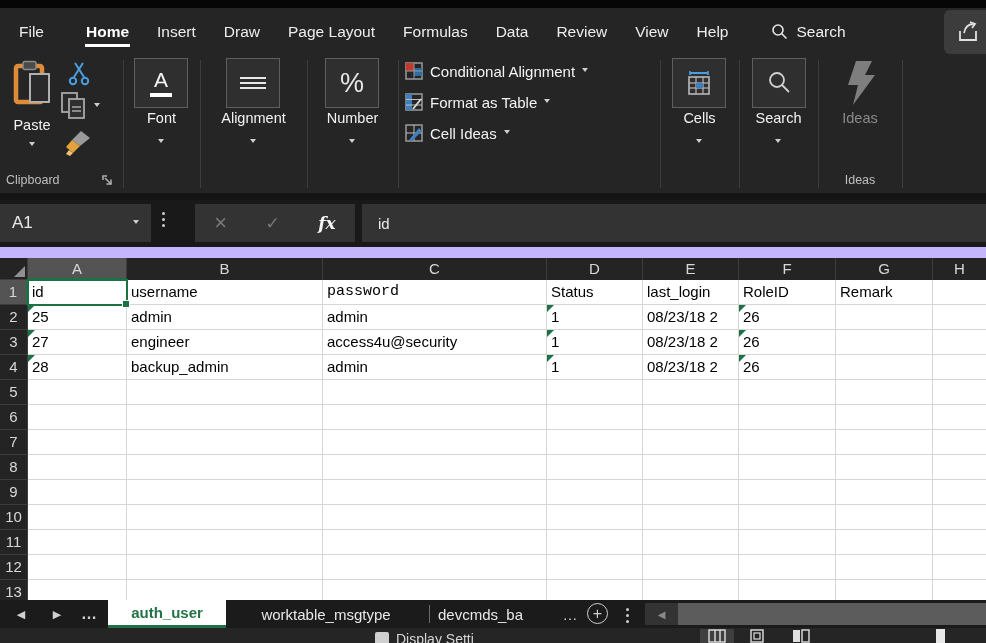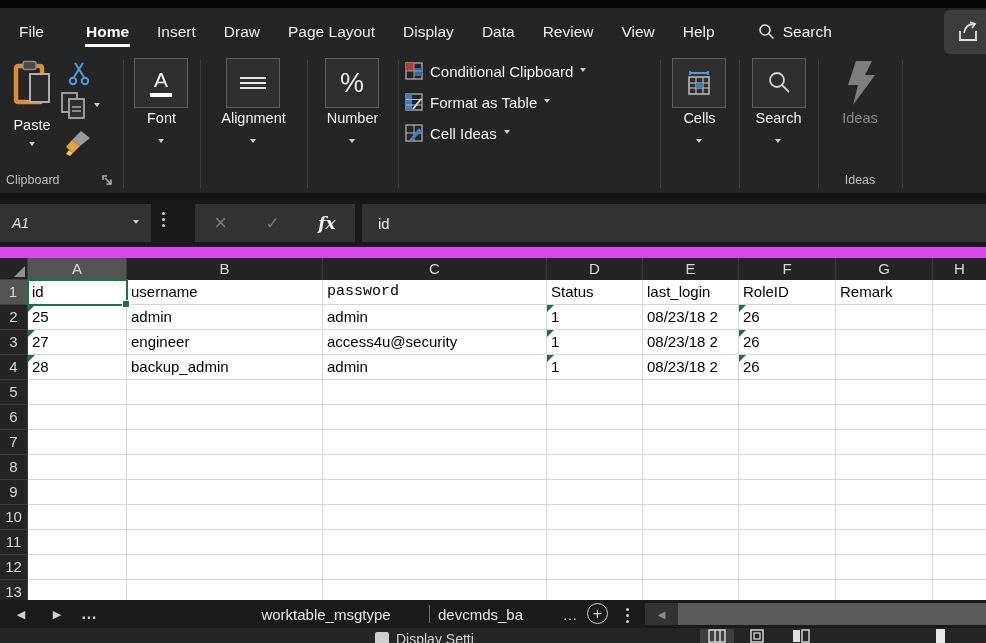--- a/index.html
+++ b/index.html
@@ -1,16 +1,16 @@
 <!DOCTYPE html>
 <html><head>
 <meta charset="utf-8">
 <style>
   html,body{margin:0;padding:0;background:#111;}
-  #app{position:relative;width:986px;height:643px;overflow:hidden;background:#d946ef;
+  #app{position:relative;width:986px;height:643px;overflow:hidden;background:#c4b5fd;
        font-family:"Liberation Sans",sans-serif;color:#F0F0F0;-webkit-font-smoothing:antialiased;}
   .abs{position:absolute;}
   
   #titlebar{left:0;top:0;width:986px;height:8px;background:#060606;}
   #menubar{left:0;top:8px;width:986px;height:47px;background:#252525;display:flex;align-items:center;padding-left:18px;box-sizing:border-box;gap:26px;font-size:15.5px;}
   .menu-item{color:#EDEDED;padding:6px 1px;cursor:default;white-space:nowrap;}
   .menu-item.active{font-weight:bold;color:#FFF;border-bottom:3px solid #FFF;padding-bottom:3px;}
   #menu-search{display:flex;align-items:center;gap:8px;margin-left:16px;}
   
   #ribbon{left:0;top:55px;width:986px;height:138px;background:#252525;}
@@ -57,21 +57,21 @@
 
 <div id="app">
 
   <div id="titlebar" class="abs"></div>
   <div id="menubar" class="abs">
     <span class="menu-item">File</span>
     <span class="menu-item active" style="margin-left:14px;">Home</span>
     <span class="menu-item">Insert</span>
     <span class="menu-item">Draw</span>
     <span class="menu-item">Page Layout</span>
-    <span class="menu-item">Display</span>
+    <span class="menu-item">Formulas</span>
     <span class="menu-item">Data</span>
     <span class="menu-item">Review</span>
     <span class="menu-item">View</span>
     <span class="menu-item">Help</span>
     <span id="menu-search">
       <span>
         <svg width="17" height="17" viewBox="0 0 17 17">
             <circle cx="7" cy="7" r="5" fill="none" stroke="#E8E8E8" stroke-width="1.6"></circle>
             <line x1="10.8" y1="10.8" x2="15.5" y2="15.5" stroke="#E8E8E8" stroke-width="1.6"></line>
           </svg>
@@ -183,21 +183,21 @@
       <div class="styles-row" style="top:7px;">
         <span>
           <svg width="18" height="18" viewBox="0 0 18 18">
             <rect x="1" y="1" width="16" height="16" fill="none" stroke="#9A9A9A" stroke-width="1.5"></rect>
             <rect x="1" y="1" width="8" height="8" fill="#C0392B"></rect>
             <rect x="9" y="6" width="8" height="8" fill="#2E6DA4"></rect>
             <line x1="1" y1="9" x2="17" y2="9" stroke="#9A9A9A" stroke-width="1"></line>
             <line x1="9" y1="1" x2="9" y2="17" stroke="#9A9A9A" stroke-width="1"></line>
           </svg>
         </span>
-        <span>Conditional Clipboard</span>
+        <span>Conditional Alignment</span>
         <span class="dn"></span>
       </div>
       <div class="styles-row" style="top:38px;">
         <span>
           <svg width="18" height="18" viewBox="0 0 18 18">
             <rect x="1" y="1" width="16" height="16" fill="none" stroke="#9A9A9A" stroke-width="1.5"></rect>
             <rect x="1" y="1" width="6" height="16" fill="#3F7FBF"></rect>
             <line x1="1" y1="6.5" x2="17" y2="6.5" stroke="#BDBDBD" stroke-width="1"></line>
             <line x1="1" y1="12" x2="17" y2="12" stroke="#BDBDBD" stroke-width="1"></line>
             <line x1="8" y1="16" x2="16" y2="6" stroke="#D8D8D8" stroke-width="2"></line>
@@ -266,21 +266,21 @@
       </div>
       <div class="rib-lbl" style="color:#8A8A8A;">Ideas</div>
       <div class="grp-label" style="left:0;width:84px;">Ideas</div>
     </div>
     <div class="rib-sep" style="left:902px;"></div>
   </div>
   <div class="abs" style="left:0;top:193px;width:986px;height:7px;background:#141414;"></div>
 
   <div id="fbar" class="abs">
     <div class="fbox" style="left:0;width:151px;justify-content:space-between;padding:0 12px;">
-      <span style="font-size:14px;color:#E8E8E8;font-style:italic;">A1</span>
+      <span style="font-size:17px;color:#E8E8E8;">A1</span>
       <span class="dn"></span>
     </div>
     <div class="abs dots3" style="left:162px;top:12px;">
         <i></i>
         <i></i>
         <i></i>
       </div>
     <div class="fbox" style="left:195px;width:160px;justify-content:space-around;">
       <span style="font-size:22px;color:#787878;line-height:20px;">×</span>
       <span style="font-size:17px;color:#787878;">✓</span>
@@ -455,20 +455,23 @@
   <div id="tabstrip" class="abs">
     <div class="tabnav" style="left:10px;width:22px;justify-content:center;">
         <span>◀</span>
       </div>
     <div class="tabnav" style="left:46px;width:22px;justify-content:center;">
         <span>▶</span>
       </div>
     <div class="tabnav" style="left:78px;width:22px;justify-content:center;font-size:16px;font-weight:bold;">
         <span>…</span>
       </div>
+    <div class="sheet-tab active" style="left:108px;width:118px;">
+        <span>auth_user</span>
+      </div>
     <div class="sheet-tab" style="left:226px;width:200px;">
         <span>worktable_msgtype</span>
       </div>
     <div class="abs" style="left:429px;top:5px;width:1px;height:18px;background:#6A6A6A;"></div>
     <div class="sheet-tab" style="left:438px;width:122px;justify-content:flex-start;overflow:hidden;">
         <span style="white-space:nowrap;">devcmds_ba</span>
       </div>
     <div class="sheet-tab" style="left:562px;width:16px;font-size:15px;color:#D0D0D0;">
         <span>…</span>
       </div>

